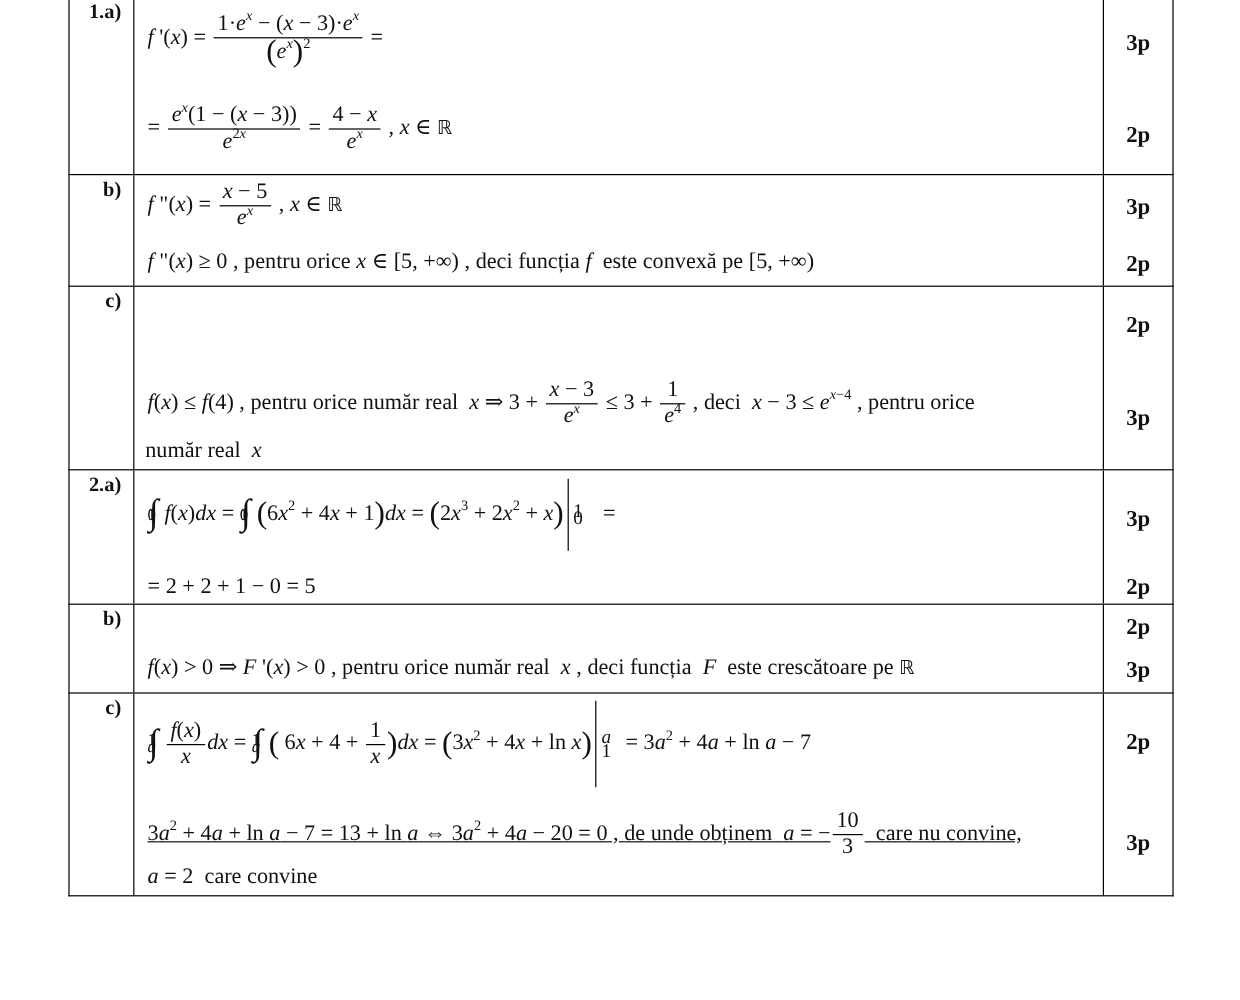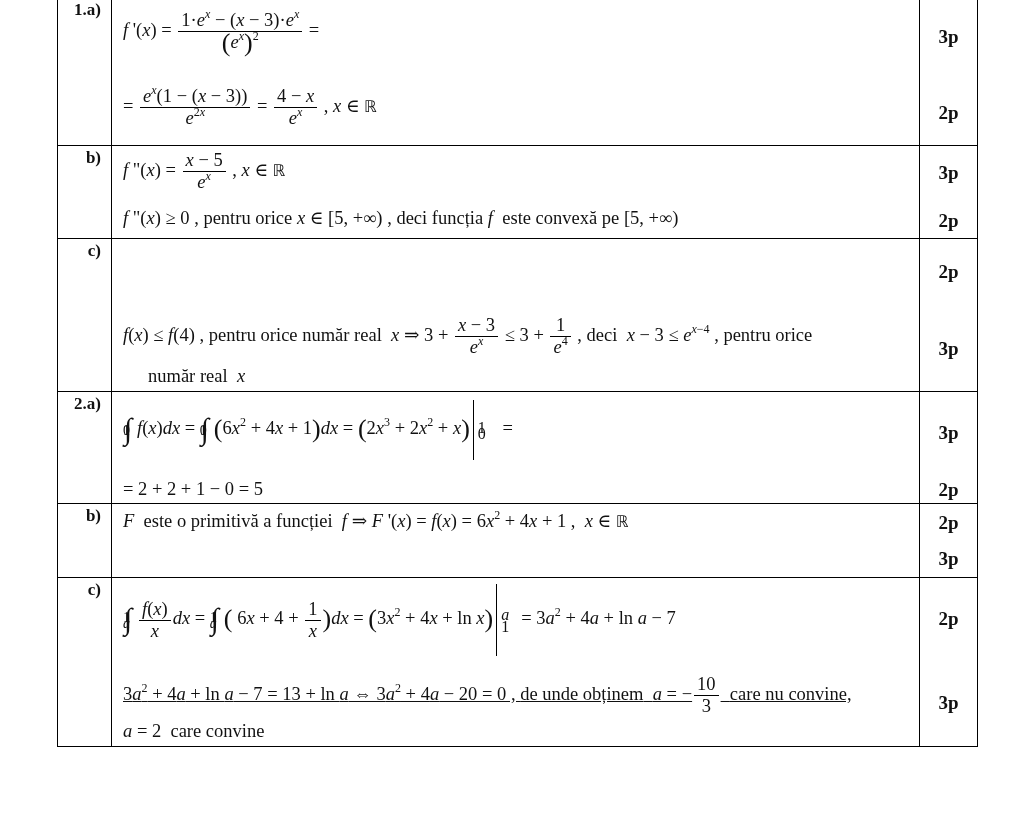--- a/index.html
+++ b/index.html
@@ -74,21 +74,21 @@
   </div>
 
   <div class="row" style="top:241px; height:153px;">
     <div class="lbl">
         <span>c)</span>
       </div>
     <div class="body">
       <div class="ln" style="top:76px; left:10px;">
         <i>f</i>(<i>x</i>) ≤ <i>f</i>(4) , <span>pentru orice număr real</span> &nbsp;<i>x</i> ⇒ 3 + <span class="frac"><span class="n"><i>x</i> − 3</span><span class="d"><i>e</i><sup><i>x</i></sup></span></span> ≤ 3 + <span class="frac"><span class="n">1</span><span class="d"><i>e</i><sup>4</sup></span></span> , <span>deci</span> &nbsp;<i>x</i> − 3 ≤ <i>e</i><sup><i>x</i>−4</sup> , <span>pentru orice</span>
       </div>
-      <div class="ln" style="top:126px; left:8px;margin-left:27px;">
+      <div class="ln" style="top:126px; left:8px;">
         <span>număr real</span> &nbsp;<i>x</i>
       </div>
     </div>
     <div class="pts">
       <div class="pt" style="top:22px;">2p</div>
       <div class="pt" style="top:99px;">3p</div>
     </div>
   </div>
 
   <div class="row" style="top:394px; height:112px;">
@@ -109,22 +109,22 @@
       <div class="pt" style="top:30px;">3p</div>
       <div class="pt" style="top:87px;">2p</div>
     </div>
   </div>
 
   <div class="row" style="top:506px; height:74px;">
     <div class="lbl">
         <span>b)</span>
       </div>
     <div class="body">
-      <div class="ln" style="top:6px;">
-        <i>F</i> &nbsp;<span>este o primitivă a funcției</span> &nbsp;<i>f</i> ⇒ <i>F</i> '(<i>x</i>) = <i>f</i>(<i>x</i>) = 6<i>x</i><sup>2</sup> + 4<i>x</i> + 1 , &nbsp;<i>x</i> ∈ <span class="dbl">ℝ</span>
+      <div class="ln" style="top:42px;">
+        <i>f</i>(<i>x</i>) &gt; 0 ⇒ <i>F</i> '(<i>x</i>) &gt; 0 , <span>pentru orice număr real</span> &nbsp;<i>x</i> , <span>deci funcția</span> &nbsp;<i>F</i> &nbsp;<span>este crescătoare pe</span> <span class="dbl">ℝ</span>
       </div>
     </div>
     <div class="pts">
       <div class="pt" style="top:8px;">2p</div>
       <div class="pt" style="top:44px;">3p</div>
     </div>
   </div>
 
   <div class="row" style="top:580px; height:169px;">
     <div class="lbl">

